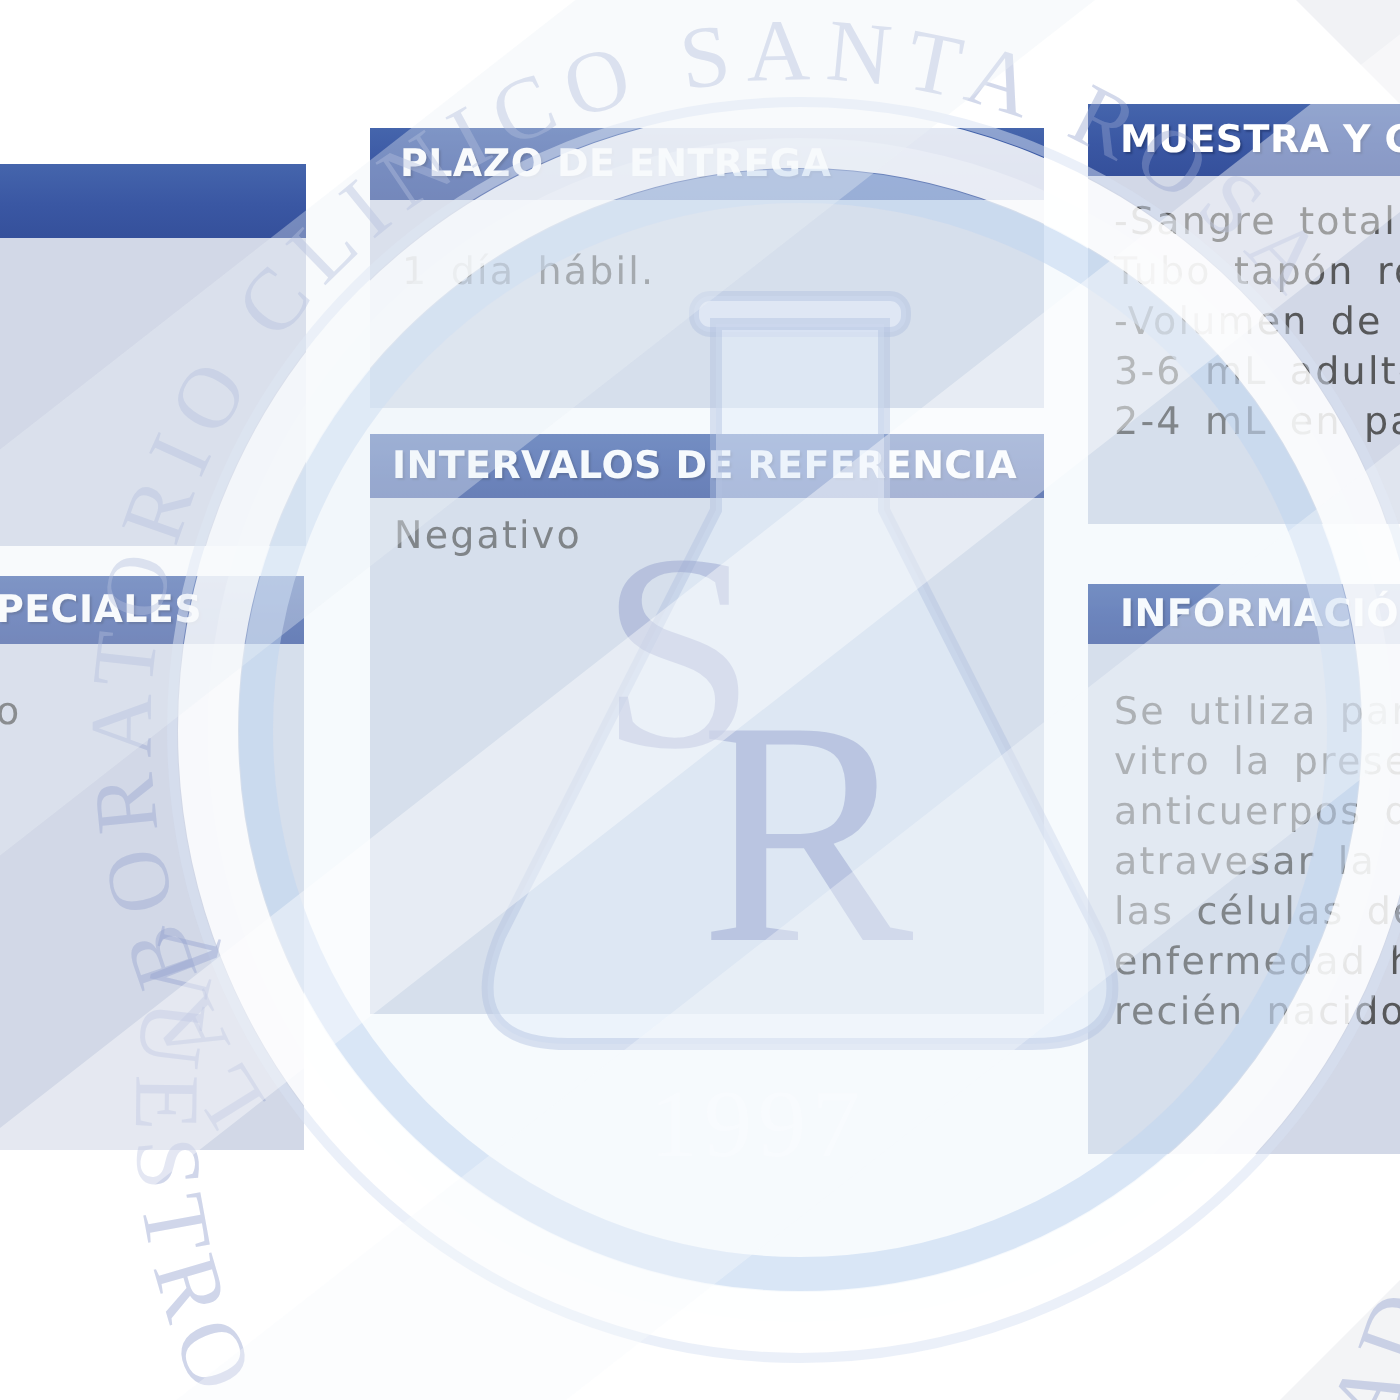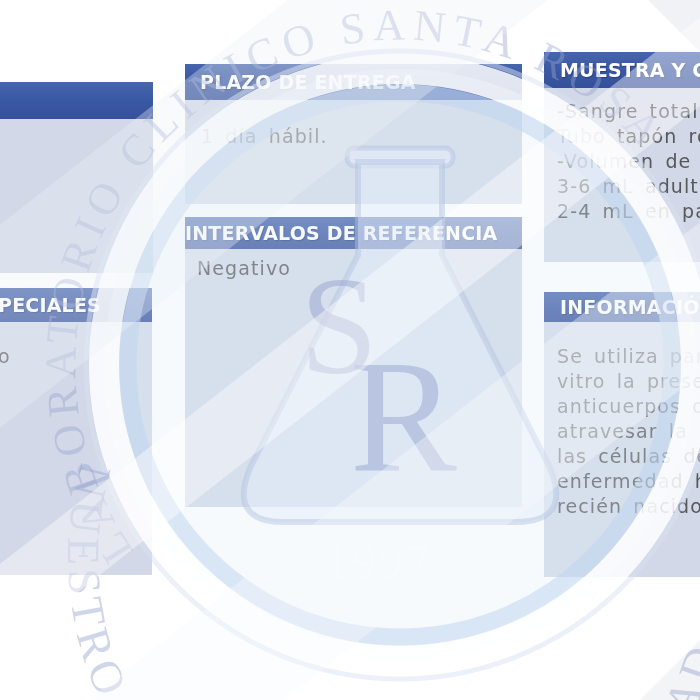--- a/index.html
+++ b/index.html
@@ -28,21 +28,21 @@
   .p-lt .panel-body{height:154px;}
   .p-lb{left:-120px;top:288px;width:272px;}
   .p-lb .panel-header{height:34px;padding-left:118px;}
   .p-lb .panel-body{height:253px;}
   .p-lb .panel-body p{padding:22px 0 0 118px;}
   .p-ct{left:185px;top:64px;width:337px;}
   .p-ct .panel-header{height:36px;padding-left:15px;}
   .p-ct .panel-body{height:104px;}
   .p-ct .panel-body p{padding:24px 0 0 16px;}
   .p-cb{left:185px;top:217px;width:337px;}
-  .p-cb .panel-header{height:32px;}
+  .p-cb .panel-header{height:32px;padding-left:11px;}
   .p-cb .panel-body{height:258px;}
   .p-cb .panel-body p{padding:7px 0 0 12px;}
   .p-rt{left:544px;top:52px;width:240px;}
   .p-rt .panel-header{height:36px;padding-left:16px;}
   .p-rt .panel-body{height:174px;padding:11px 0 0 13px;box-sizing:border-box;}
   .p-rb{left:544px;top:292px;width:240px;}
   .p-rb .panel-header{height:30px;padding-left:16px;}
   .p-rb .panel-body{height:255px;padding:22px 0 0 13px;box-sizing:border-box;}
   .line{white-space:nowrap;}
   

